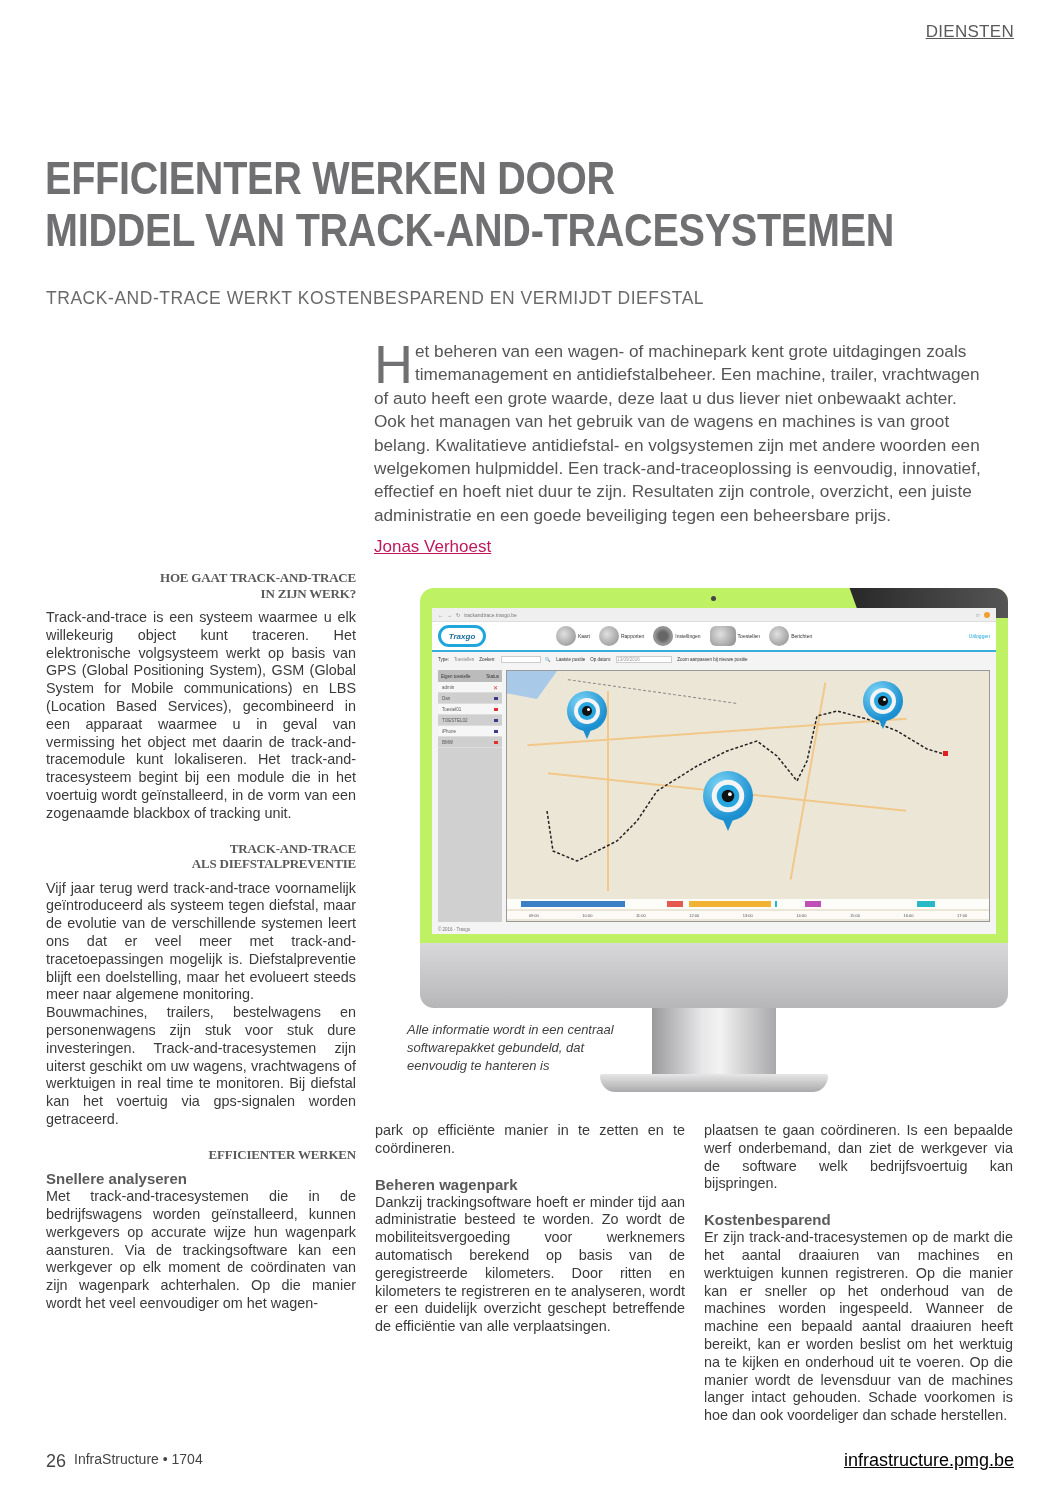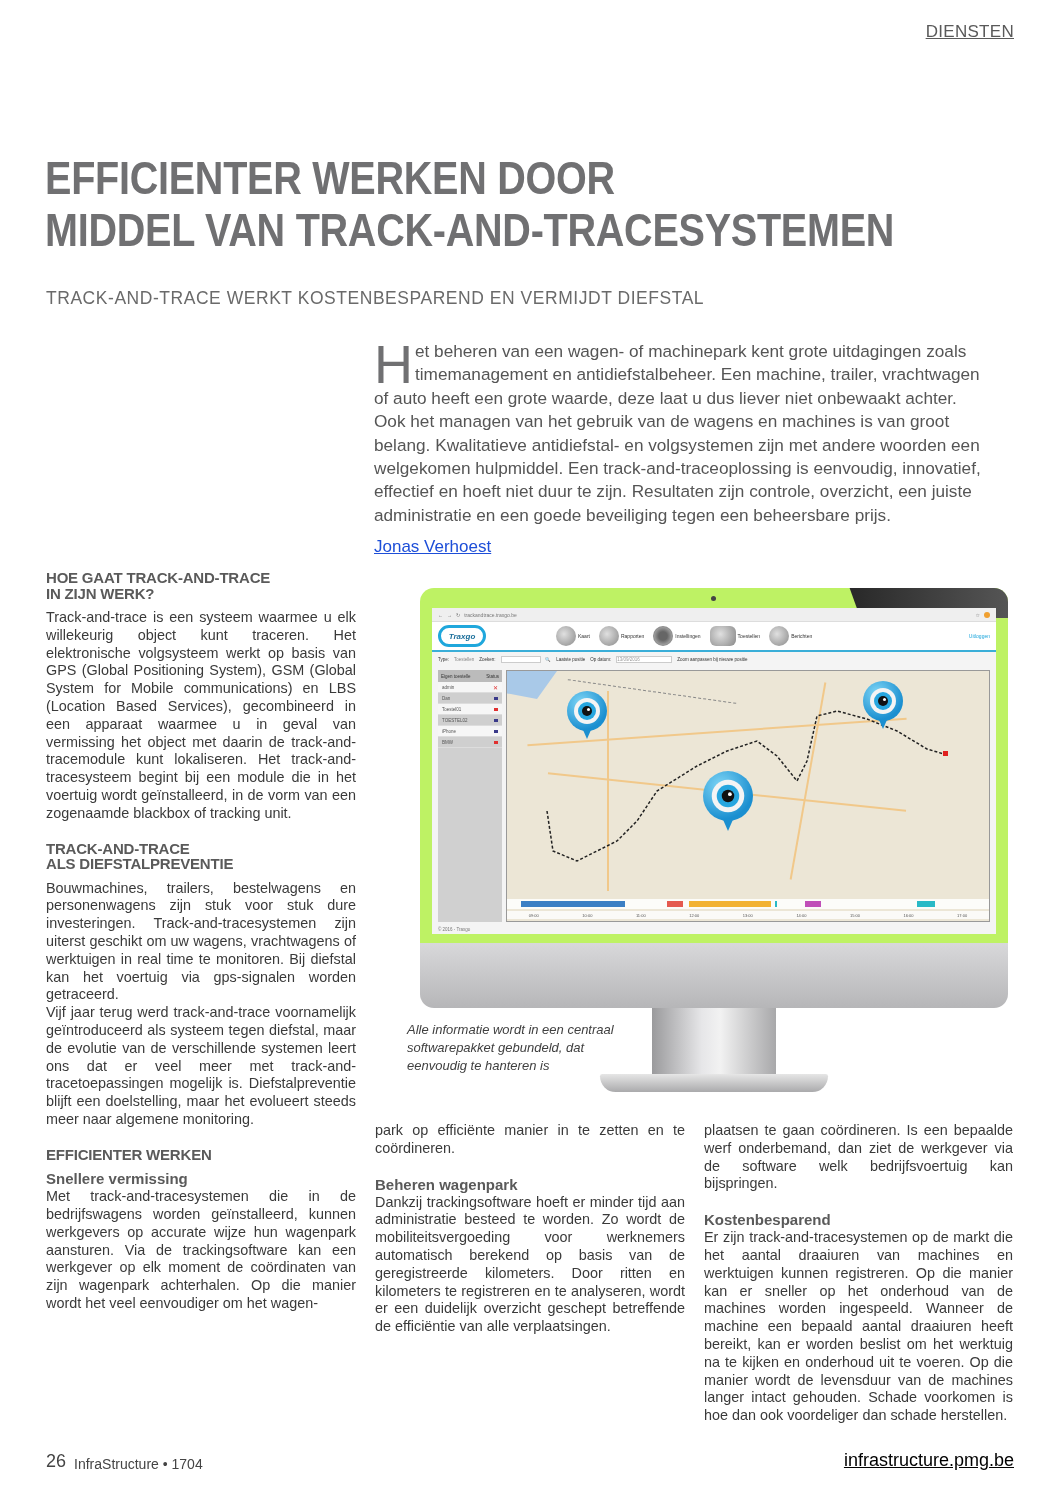--- a/index.html
+++ b/index.html
@@ -6,25 +6,25 @@
   html, body { width: 1058px; height: 1496px; background: #ffffff; overflow: hidden; }
   body { position: relative; font-family: "DejaVu Sans", sans-serif; color: #3c3c3c; }
 
   .section-tag { position: absolute; top: 22px; right: 44px; font-size: 17px; color: #5a5a5a; text-decoration: underline; letter-spacing: 0.3px; font-family: Liberation Sans, sans-serif; }
 
   .title { position: absolute; left: 45px; top: 152px; width: 980px; font-family: "Liberation Sans", sans-serif; font-weight: bold; color: #707072; font-size: 46px; line-height: 52px; transform: scaleX(0.86); transform-origin: left top; white-space: nowrap; letter-spacing: -0.3px; }
   .subtitle { position: absolute; left: 46px; top: 287px; font-family: "Liberation Sans", sans-serif; font-size: 19px; color: #6a6a6a; letter-spacing: 0.6px; transform: scaleX(0.92); transform-origin: left top; white-space: nowrap; }
 
   .intro { position: absolute; left: 374px; top: 340px; width: 610px; font-family: "Liberation Sans", sans-serif; font-size: 17.2px; line-height: 23.4px; color: #555; }
   .intro .dropcap { float: left; font-size: 54px; line-height: 44px; margin-right: 2px; margin-top: 2px; color: #707072; font-weight: normal; }
-  .author { position: absolute; left: 374px; top: 537px; font-family: "Liberation Sans", sans-serif; font-size: 17px; color: #1d4ed8; text-decoration: underline; }
+  .author { position: absolute; left: 374px; top: 537px; font-family: "Liberation Sans", sans-serif; font-size: 17px; color: #be185d; text-decoration: underline; }
 
   .col { position: absolute; font-family: "Liberation Sans", sans-serif; font-size: 14.4px; line-height: 17.8px; color: #3a3a3a; text-align: justify; }
   .col p { margin: 0; }
-  .col h2 { font-size: 15px; line-height: 15.5px; font-weight: bold; color: #5a5a5a; text-transform: uppercase; text-align: left; letter-spacing: -0.2px; }
+  .col h2 { font-size: 13px; line-height: 15.5px; font-weight: bold; color: #5a5a5a; text-transform: uppercase; text-align: right; letter-spacing: -0.2px; font-family: Liberation Serif, serif; }
   .col h3 { font-size: 15px; line-height: 18px; font-weight: bold; color: #5a5a5a; text-align: left; }
   .gap { height: 18px; }
   .gap-s { height: 8px; }
 
   .col1 { left: 46px; top: 570px; width: 310px; }
   .col2 { left: 375px; top: 1122px; width: 310px; }
   .col3 { left: 704px; top: 1122px; width: 309px; }
 
   
   .monitor { position: absolute; left: 420px; top: 588px; width: 588px; height: 512px; }
@@ -67,21 +67,21 @@
   .pin .pupil { position: absolute; left: 15px; top: 15px; width: 10px; height: 10px; border-radius: 50%; background: #111; }
   .pin .shine { position: absolute; left: 20px; top: 17px; width: 3px; height: 3px; border-radius: 50%; background: #fff; }
   .pin.big { transform: scale(1.25); transform-origin: left top; }
   .timeline { position: absolute; left: 0; right: 0; bottom: 12px; height: 10px; background: rgba(255,255,255,0.85); }
   .tbar { position: absolute; top: 2px; height: 6px; }
   .ticks { position: absolute; left: 0; right: 0; bottom: 2px; height: 8px; background: rgba(255,255,255,0.8); font-size: 4px; display: flex; justify-content: space-around; align-items: center; color: #555; }
   .screen-foot { position: absolute; left: 6px; bottom: 2px; font-size: 4.5px; color: #777; }
 
   .caption { position: absolute; left: 407px; top: 1021px; width: 220px; font-family: "Liberation Sans", sans-serif; font-style: italic; font-size: 13px; line-height: 18px; color: #404040; }
 
-  .footer-left { position: absolute; left: 46px; top: 1451px; display: flex; align-items: flex-end; gap: 8px; font-family: "Liberation Sans", sans-serif; color: #444; }
+  .footer-left { position: absolute; left: 46px; top: 1451px; display: flex; align-items: flex-start; gap: 8px; font-family: "Liberation Sans", sans-serif; color: #444; }
   .footer-left .pagenum { font-size: 18px; }
   .footer-left .pub { font-size: 14px; }
   .footer-right { position: absolute; right: 44px; top: 1450px; font-family: "Liberation Sans", sans-serif; font-size: 18px; color: #000000; text-decoration: underline; }
 </style>
 </head>
 <body>
 
 <div class="section-tag">DIENSTEN</div>
 
 <h1 class="title">
@@ -103,26 +103,26 @@
     <div>IN ZIJN WERK?</div>
   </h2>
   <div class="gap-s"></div>
   <p>Track-and-trace is een systeem waarmee u elk willekeurig object kunt traceren. Het elektronische volgsysteem werkt op basis van GPS (Global Positioning System), GSM (Global System for Mobile communications) en LBS (Location Based Services), gecombineerd in een apparaat waarmee u in geval van vermissing het object met daarin de track-and-tracemodule kunt lokaliseren. Het track-and-tracesysteem begint bij een module die in het voertuig wordt geïnstalleerd, in de vorm van een zogenaamde blackbox of tracking unit.</p>
   <div class="gap"></div>
   <h2>
     <div>TRACK-AND-TRACE</div>
     <div>ALS DIEFSTALPREVENTIE</div>
   </h2>
   <div class="gap-s"></div>
+  <p>Vijf jaar terug werd track-and-trace voornamelijk geïntroduceerd als systeem tegen diefstal, maar de evolutie van de verschillende systemen leert ons dat er veel meer met track-and-tracetoepassingen mogelijk is. Diefstalpreventie blijft een doelstelling, maar het evolueert steeds meer naar algemene monitoring.</p>
   <p>Bouwmachines, trailers, bestelwagens en personenwagens zijn stuk voor stuk dure investeringen. Track-and-tracesystemen zijn uiterst geschikt om uw wagens, vrachtwagens of werktuigen in real time te monitoren. Bij diefstal kan het voertuig via gps-signalen worden getraceerd.</p>
-  <p>Vijf jaar terug werd track-and-trace voornamelijk geïntroduceerd als systeem tegen diefstal, maar de evolutie van de verschillende systemen leert ons dat er veel meer met track-and-tracetoepassingen mogelijk is. Diefstalpreventie blijft een doelstelling, maar het evolueert steeds meer naar algemene monitoring.</p>
   <div class="gap"></div>
   <h2>EFFICIENTER WERKEN</h2>
   <div class="gap-s"></div>
-  <h3>Snellere vermissing</h3>
+  <h3>Snellere analyseren</h3>
   <p>Met track-and-tracesystemen die in de bedrijfswagens worden geïnstalleerd, kunnen werkgevers op accurate wijze hun wagenpark aansturen. Via de trackingsoftware kan een werkgever op elk moment de coördinaten van zijn wagenpark achterhalen. Op die manier wordt het veel eenvoudiger om het wagen-</p>
 </div>
 
 <div class="monitor">
   <div class="bezel">
     <div class="bezel-glare"></div>
     <div class="camera"></div>
     <div class="screen">
       <div class="browserbar">
         <span>←</span>

